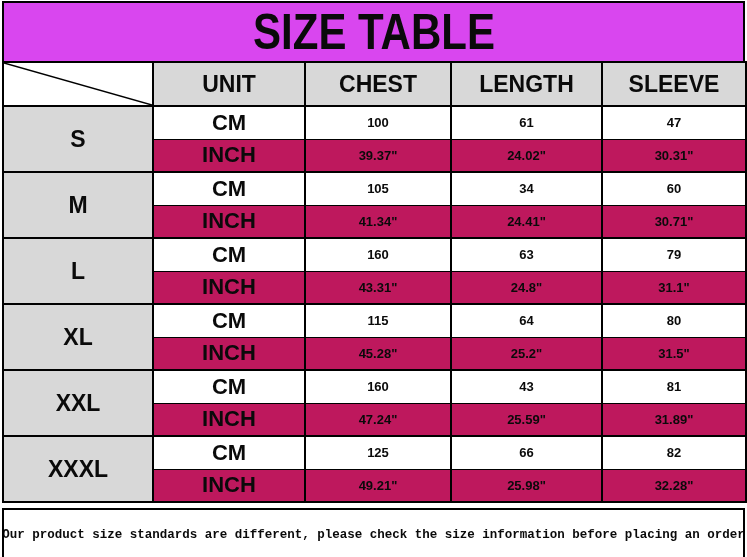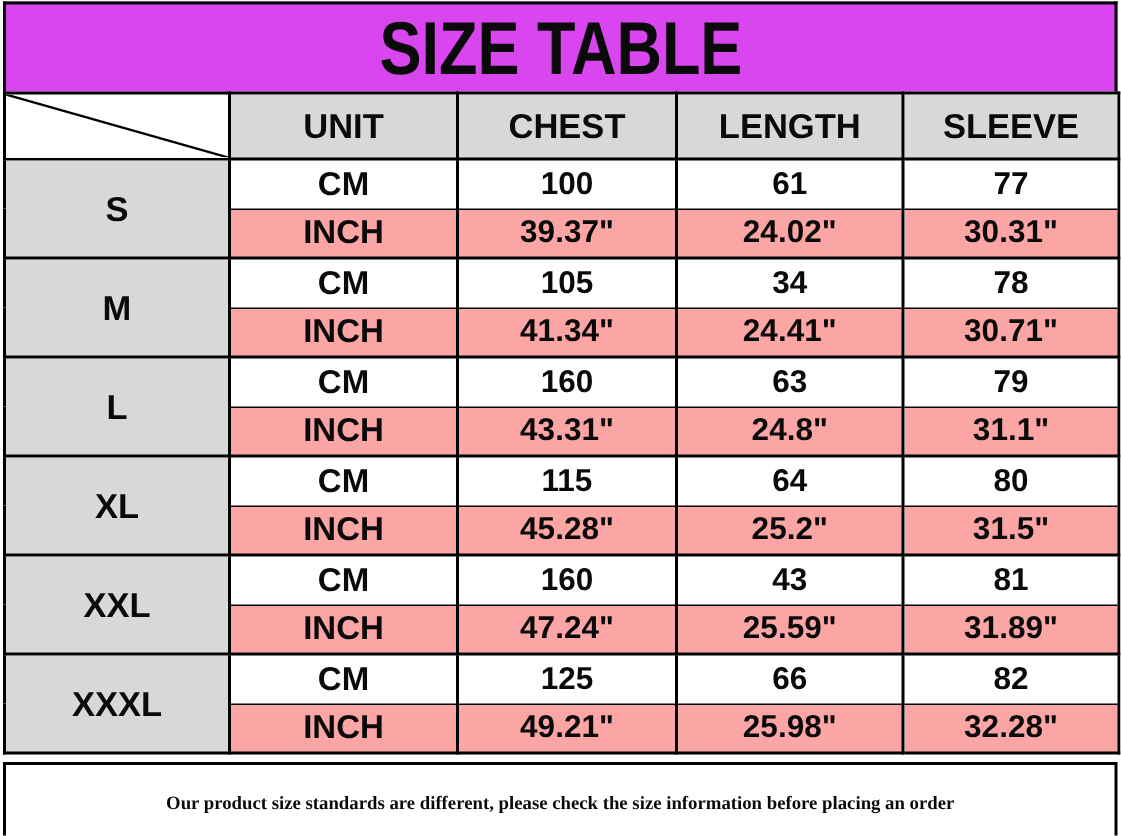--- a/index.html
+++ b/index.html
@@ -60,35 +60,35 @@
     position: absolute;
     top: 0; left: 0;
     width: 100%; height: 100%;
     display: block;
   }
   td.size-cell {
     background: #d8d8d8;
     font-size: 23px;
   }
   td.unit-cell { font-size: 22px; }
-  td.data-cell { font-size: 21px; }
+  td.data-cell { font-size: 13px; }
   tr.cm-row td.unit-cell,
   tr.cm-row td.data-cell { background: #ffffff; border-bottom-width: 1px; }
   tr.inch-row td.unit-cell,
-  tr.inch-row td.data-cell { background: #fca5a5; border-top-width: 1px; }
+  tr.inch-row td.data-cell { background: #be185d; border-top-width: 1px; }
   .note {
     margin-top: 5px;
     height: 54px;
     border: 2px solid #000;
     background: #ffffff;
     display: flex; align-items: center; justify-content: center;
     overflow: hidden;
   }
   .note span {
-    font-family: Liberation Serif, serif;
+    font-family: Liberation Mono, monospace;
     font-weight: 700;
     font-size: 12.5px;
     color: #0a0a0a;
     white-space: nowrap;
   }
 </style>
 </head>
 <body>
 
 <div class="sheet">
@@ -118,35 +118,35 @@
         <th>SLEEVE</th>
       </tr>
     </thead>
     <tbody>
 
       <tr class="cm-row">
         <td class="size-cell" rowspan="2">S</td>
         <td class="unit-cell">CM</td>
         <td class="data-cell">100</td>
         <td class="data-cell">61</td>
-        <td class="data-cell">77</td>
+        <td class="data-cell">47</td>
       </tr>
       <tr class="inch-row">
         <td class="unit-cell">INCH</td>
         <td class="data-cell">39.37"</td>
         <td class="data-cell">24.02"</td>
         <td class="data-cell">30.31"</td>
       </tr>
 
       <tr class="cm-row">
         <td class="size-cell" rowspan="2">M</td>
         <td class="unit-cell">CM</td>
         <td class="data-cell">105</td>
         <td class="data-cell">34</td>
-        <td class="data-cell">78</td>
+        <td class="data-cell">60</td>
       </tr>
       <tr class="inch-row">
         <td class="unit-cell">INCH</td>
         <td class="data-cell">41.34"</td>
         <td class="data-cell">24.41"</td>
         <td class="data-cell">30.71"</td>
       </tr>
 
       <tr class="cm-row">
         <td class="size-cell" rowspan="2">L</td>

